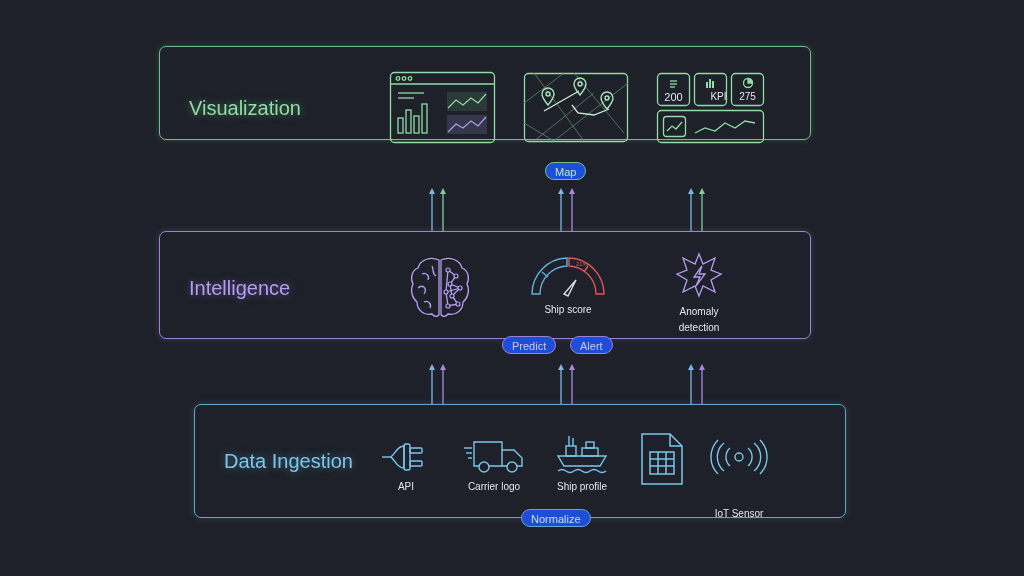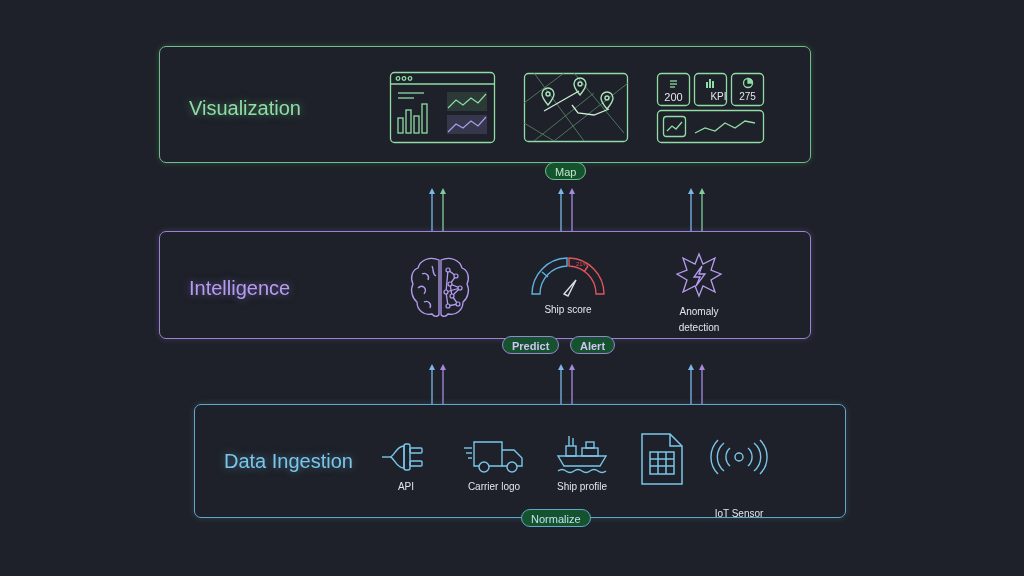--- a/index.html
+++ b/index.html
@@ -1,27 +1,27 @@
 <!DOCTYPE html>
 <html><head>
 <meta charset="utf-8">
 <style>
   html,body{margin:0;padding:0;}
   body{width:1024px;height:576px;background:#1e2129;position:relative;overflow:hidden;font-family:"Liberation Sans",sans-serif;}
   .layer{position:absolute;left:159px;width:652px;border-radius:7px;box-sizing:border-box;}
-  .viz{top:46px;height:117px;border:1.5px solid #6fbf8a;box-shadow:0 0 6px rgba(111,191,138,.25);}
+  .viz{top:46px;height:94px;border:1.5px solid #6fbf8a;box-shadow:0 0 6px rgba(111,191,138,.25);}
   .intel{top:231px;height:108px;border:1.5px solid #9a82d6;box-shadow:0 0 6px rgba(154,130,214,.25);}
   .ingest{top:404px;height:114px;border:1.5px solid #5fa8c8;box-shadow:0 0 6px rgba(95,168,200,.25);margin-left:35px;}
   .ltitle{position:absolute;left:29px;font-size:20px;}
   .viz .ltitle{top:50px;color:#8fdca4;text-shadow:0 0 8px rgba(120,220,150,.5);}
   .intel .ltitle{top:45px;color:#b69cf0;text-shadow:0 0 8px rgba(170,140,240,.5);}
   .ingest .ltitle{top:45px;color:#79c6ea;text-shadow:0 0 8px rgba(110,190,235,.5);}
-  .pill{position:absolute;height:18px;padding:0 9px;border-radius:10px;font-size:11px;line-height:18px;background:#14532d;box-sizing:border-box;}
+  .pill{position:absolute;height:18px;padding:0 9px;border-radius:10px;font-size:11px;line-height:18px;background:#1d4ed8;box-sizing:border-box;}
   .pill-g{border:1.5px solid #6fbf8a;color:#bfe8cb;}
-  .pill-p{border:1.5px solid #9a82d6;color:#d2c3f5;font-weight:bold;}
+  .pill-p{border:1.5px solid #9a82d6;color:#d2c3f5;}
   .pill-b{border:1.5px solid #5fa8c8;color:#bfe2f2;}
   .ico{position:absolute;}
   .lbl{position:absolute;font-size:10px;color:#e4e6ea;text-align:center;}
   svg{overflow:visible;}
   .arrows{position:absolute;left:0;top:0;}
 </style>
 </head>
 <body>
 
 <svg class="arrows" width="1024" height="576">

